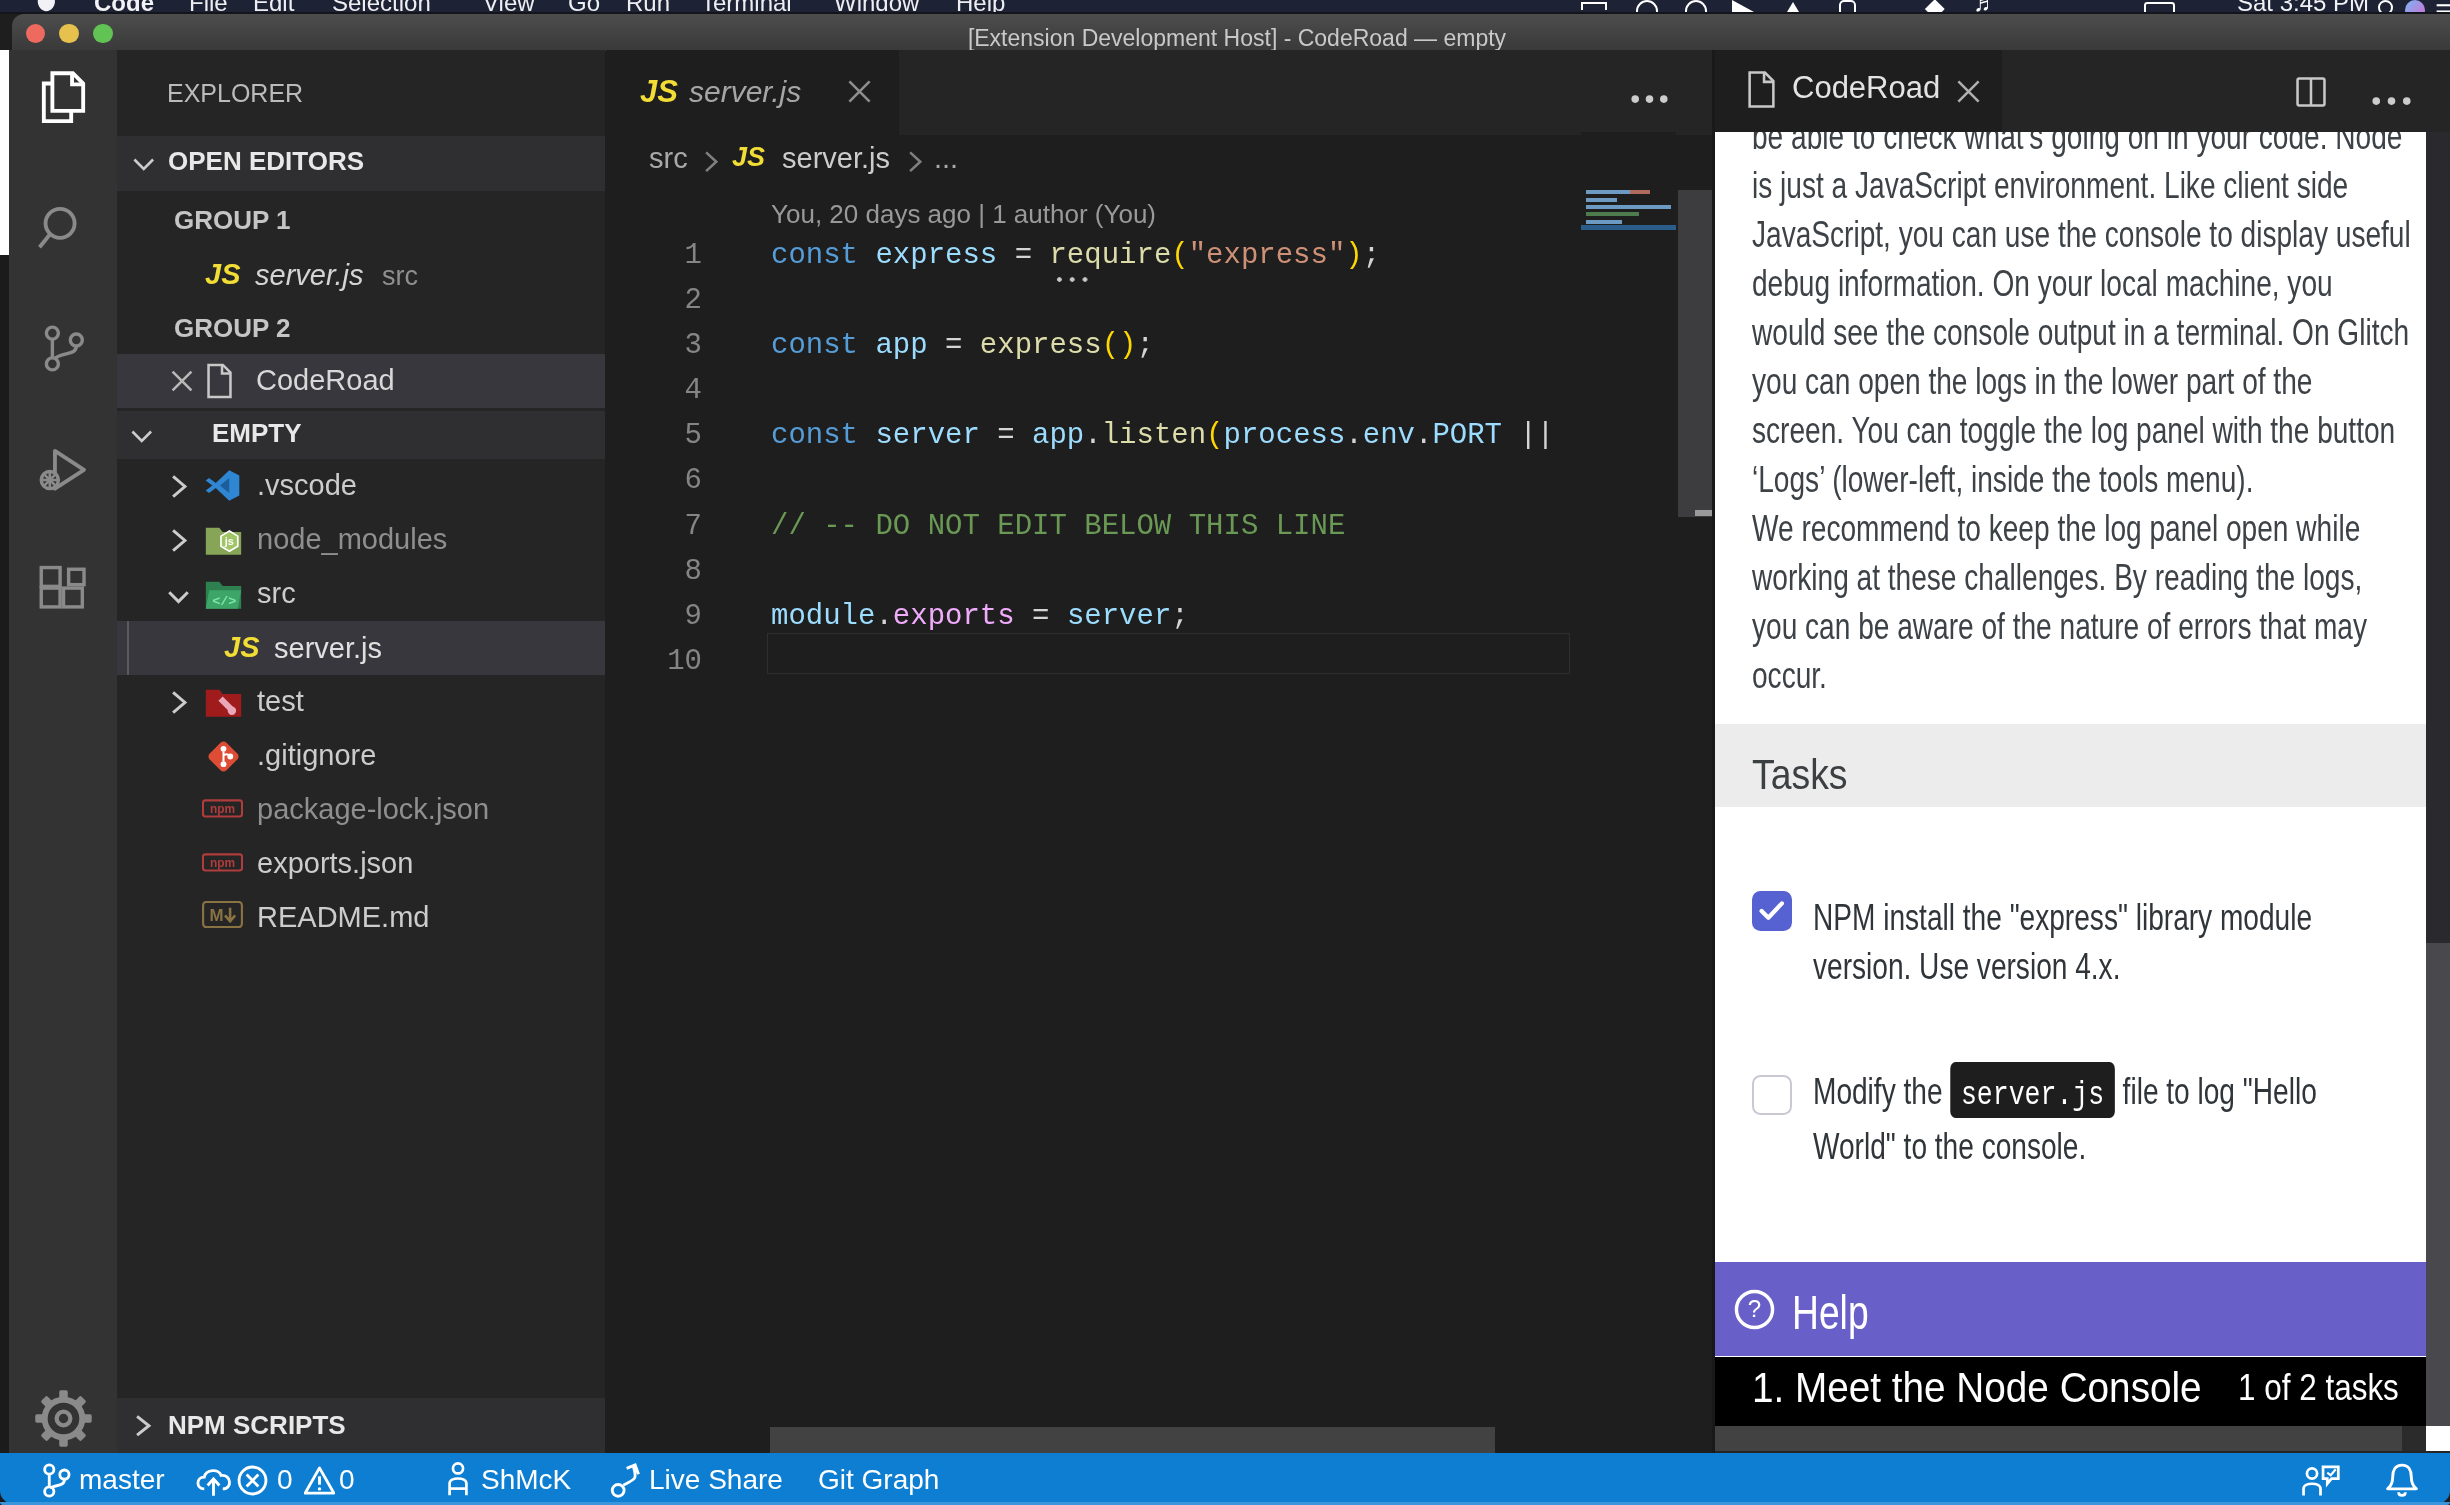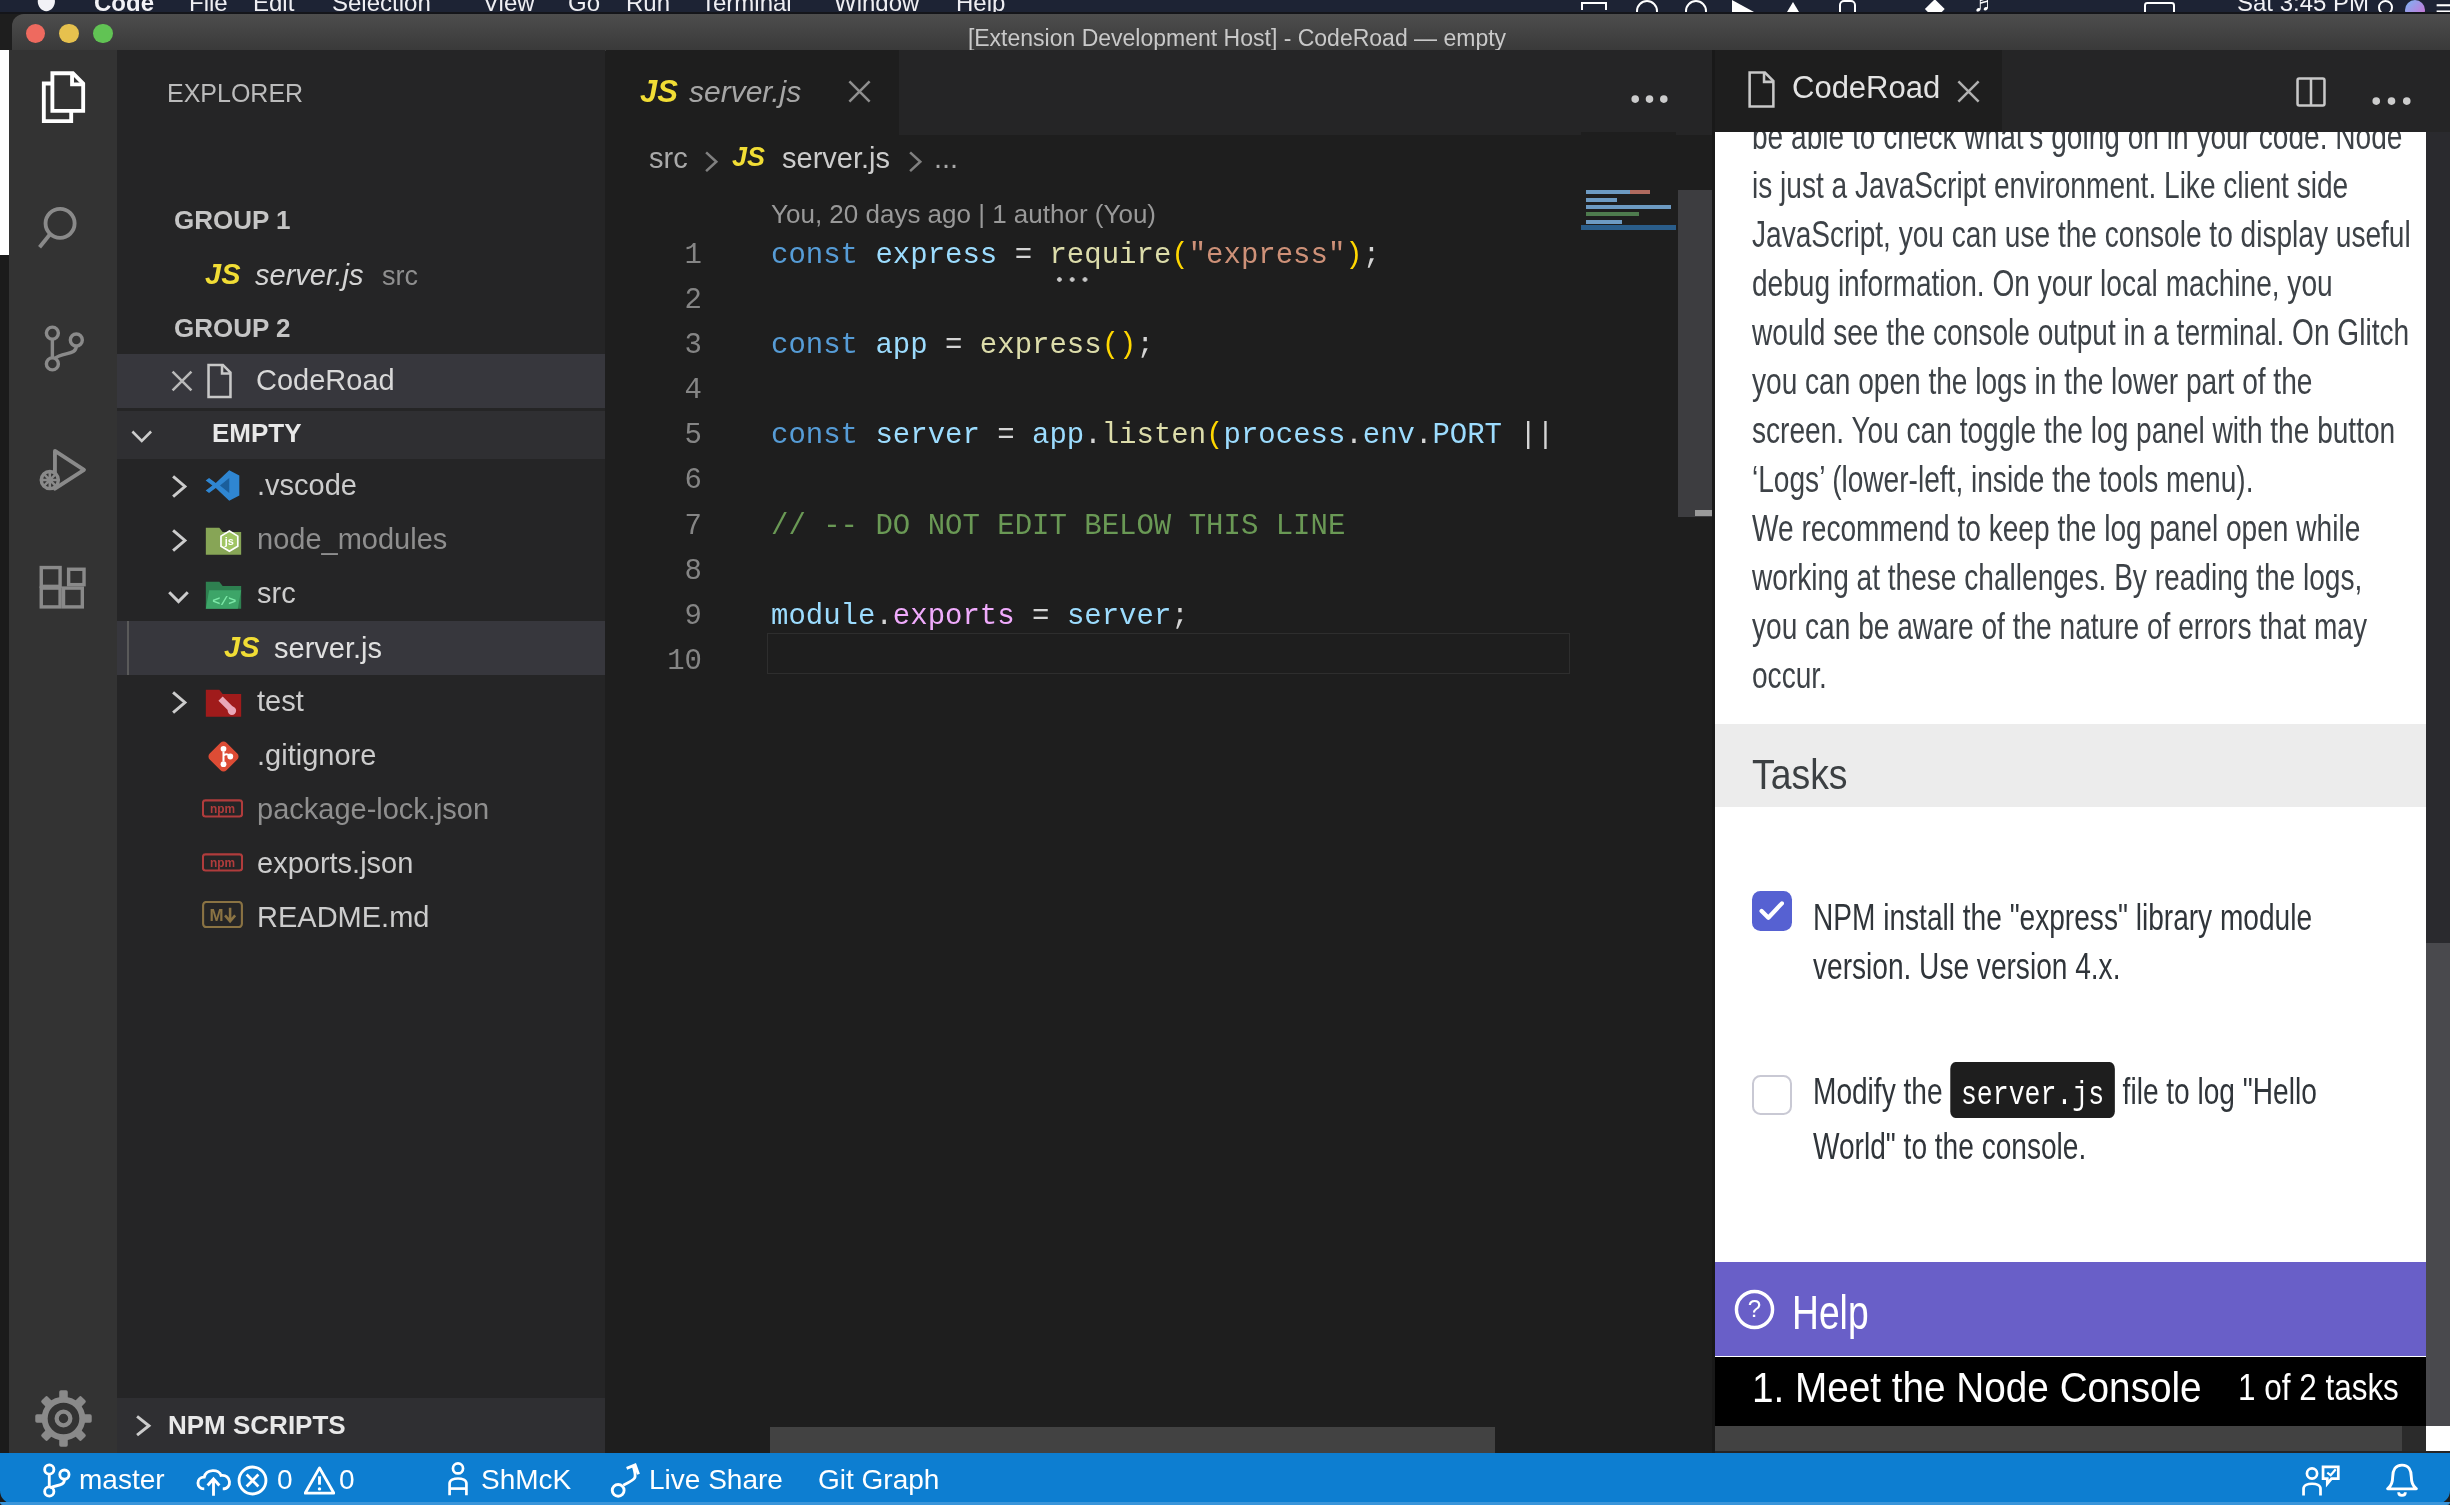--- a/index.html
+++ b/index.html
@@ -97,20 +97,26 @@
           </g>
         </g>
         <circle cx="38" cy="38" r="22" fill="none" stroke="#8a8a8a" stroke-width="7"></circle>
         <circle cx="38" cy="38" r="8" fill="none" stroke="#8a8a8a" stroke-width="5"></circle>
       </svg></div>
 
 <div class="abs" style="left:117px;top:50px;width:488px;height:1405px;background:#252526;overflow:hidden;">
 
   <div class="abs" style="left:50px;top:29px;color:#bbbbbb;font-size:25px;">EXPLORER</div>
 
+  <div class="abs" style="left:0;top:86px;width:488px;height:55px;background:#2f2f32;">
+    <svg class="abs" style="left:13.6px;top:15.3px;" width="25.5" height="25.5" viewBox="0 0 30 30">
+          <path d="M4 10 L15 21 L26 10" stroke="#cccccc" stroke-width="3" fill="none"></path>
+        </svg>
+    <div class="abs" style="left:51px;top:10.2px;color:#e8e8e8;font-size:26px;font-weight:bold;">OPEN EDITORS</div>
+  </div>
 
   <div class="abs" style="left:57px;top:155px;color:#c5c5c5;font-size:26px;font-weight:bold;">GROUP 1</div>
 
   <div class="abs" style="left:88px;top:208px;color:#f1dd35;font-size:29px;font-weight:bold;font-style:italic;">JS</div>
   <div class="abs" style="left:138px;top:209px;color:#d4d4d4;font-size:29px;font-style:italic;">server.js</div>
   <div class="abs" style="left:265px;top:211px;color:#8f8f8f;font-size:27px;">src</div>
 
   <div class="abs" style="left:57px;top:263px;color:#c5c5c5;font-size:26px;font-weight:bold;">GROUP 2</div>
 
   <div class="abs" style="left:0;top:304px;width:488px;height:54px;background:#37373d;">

